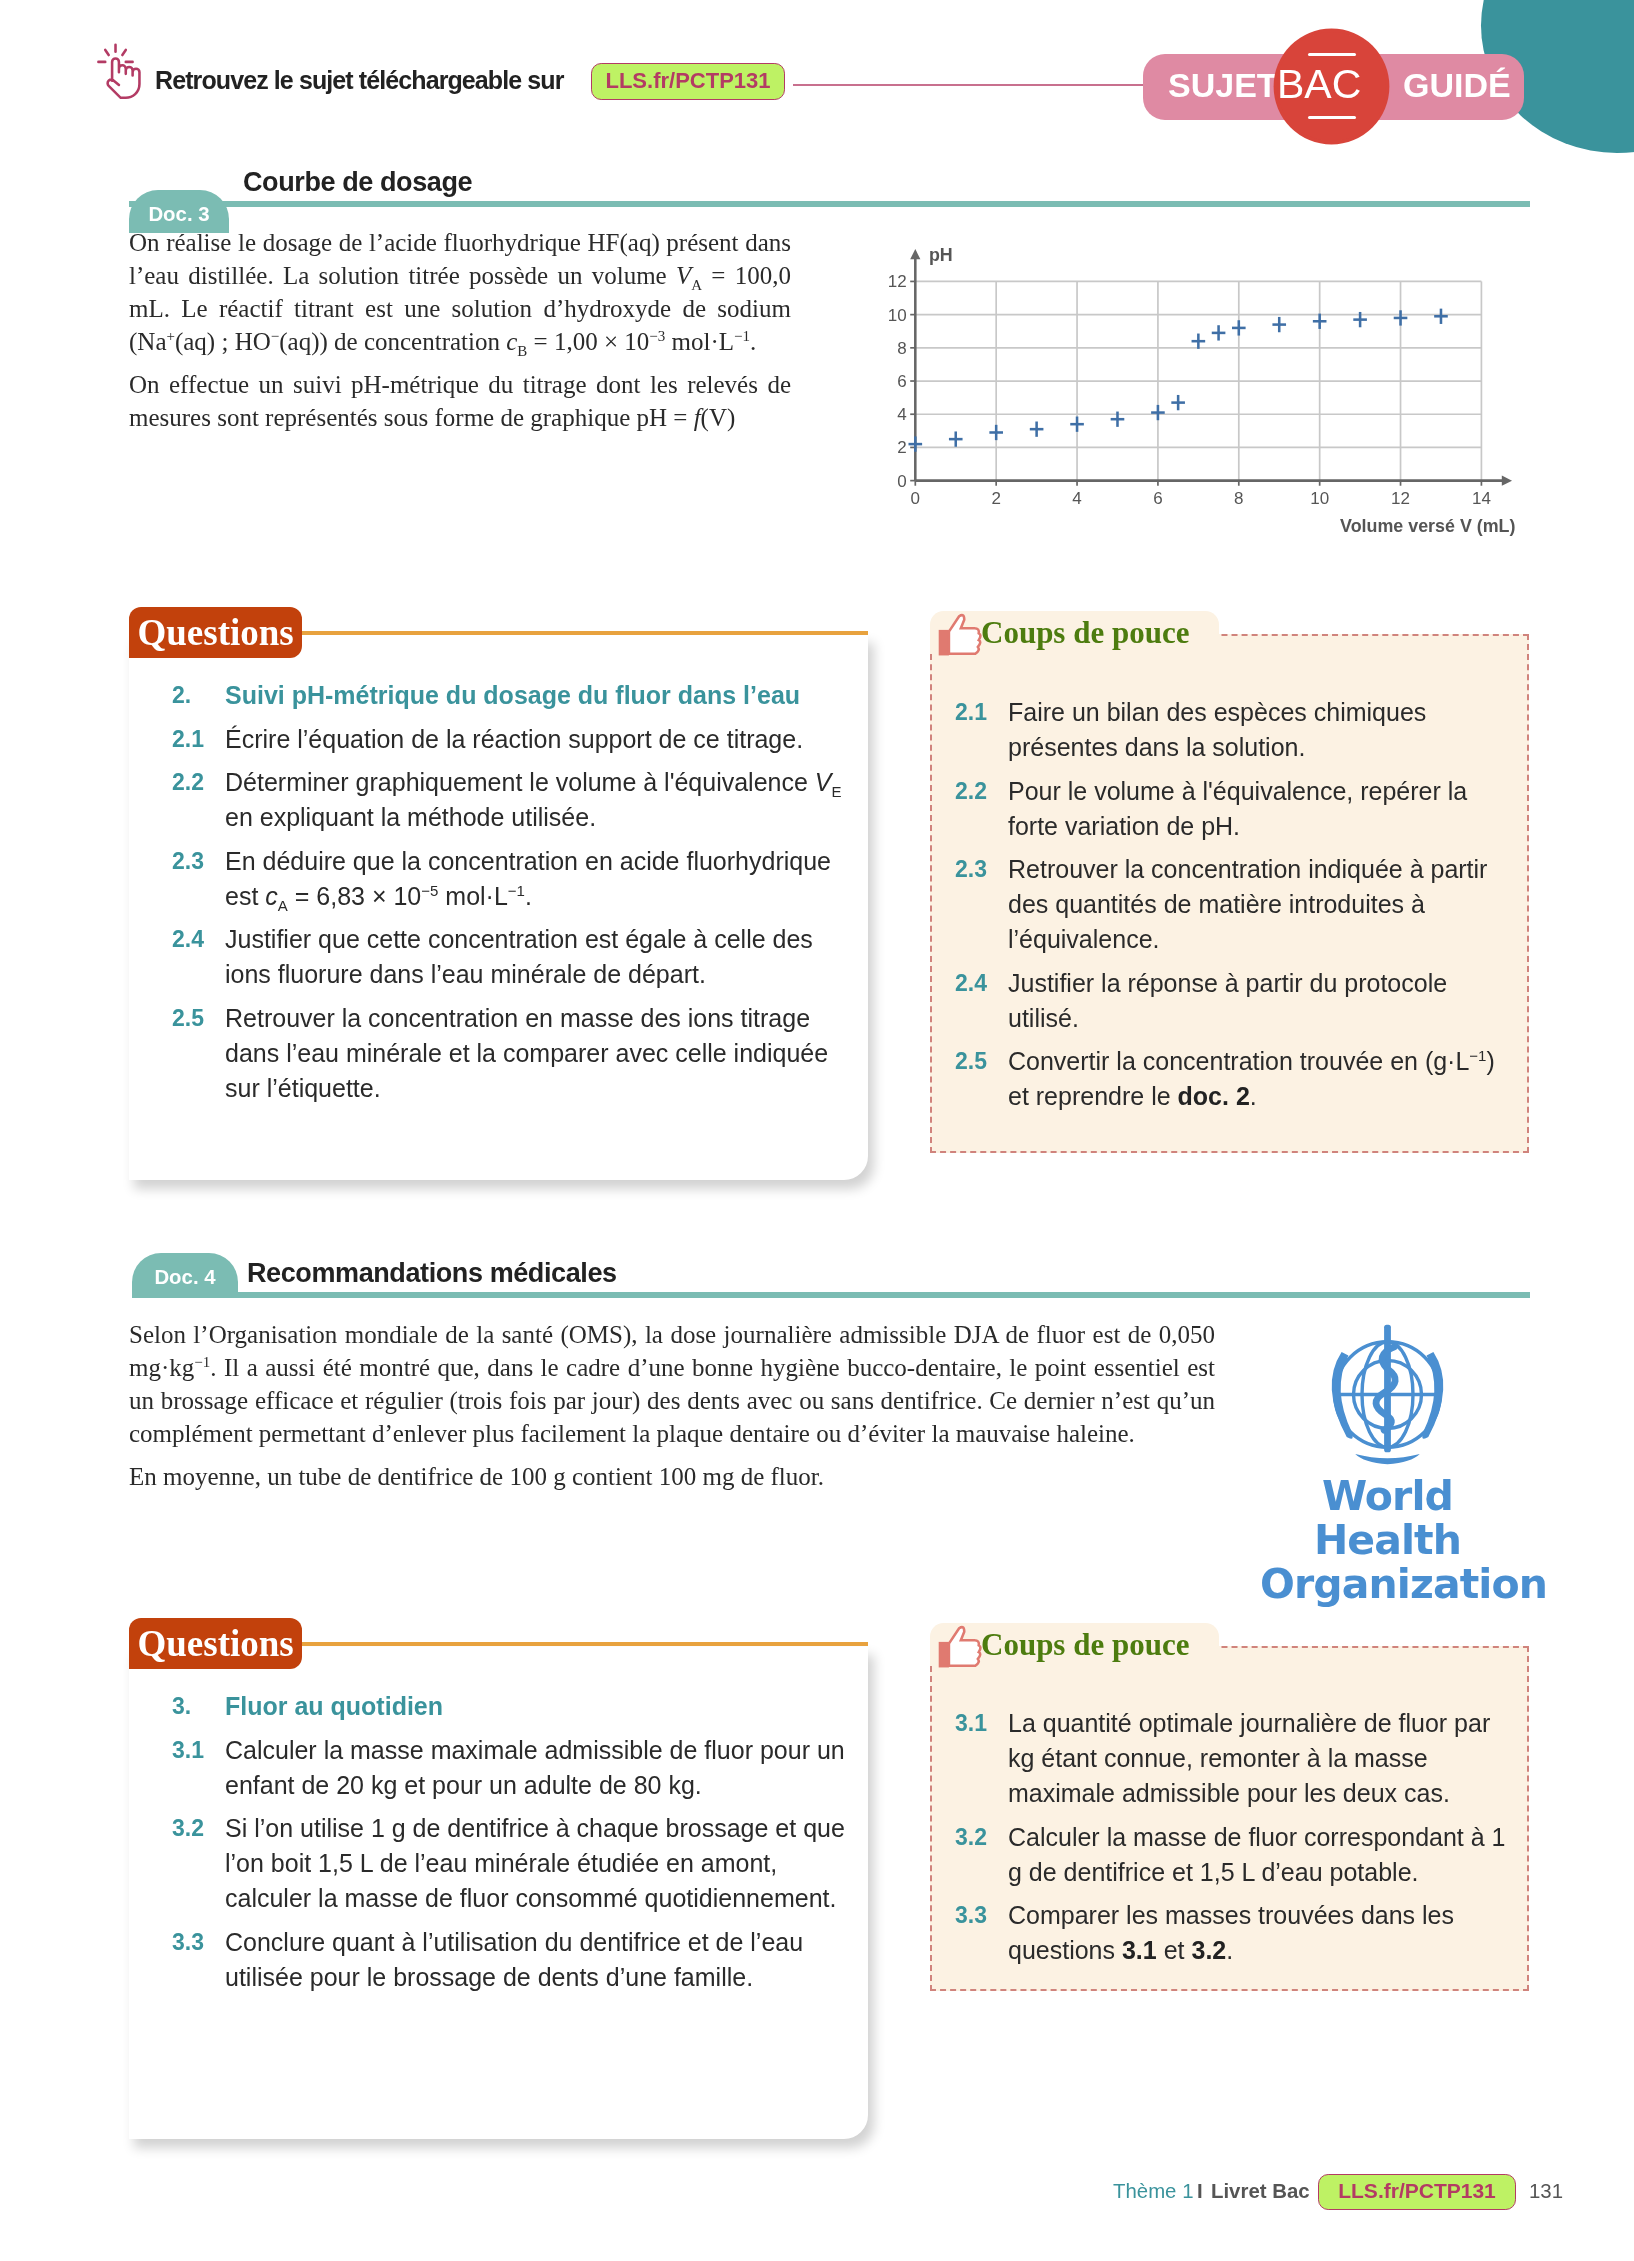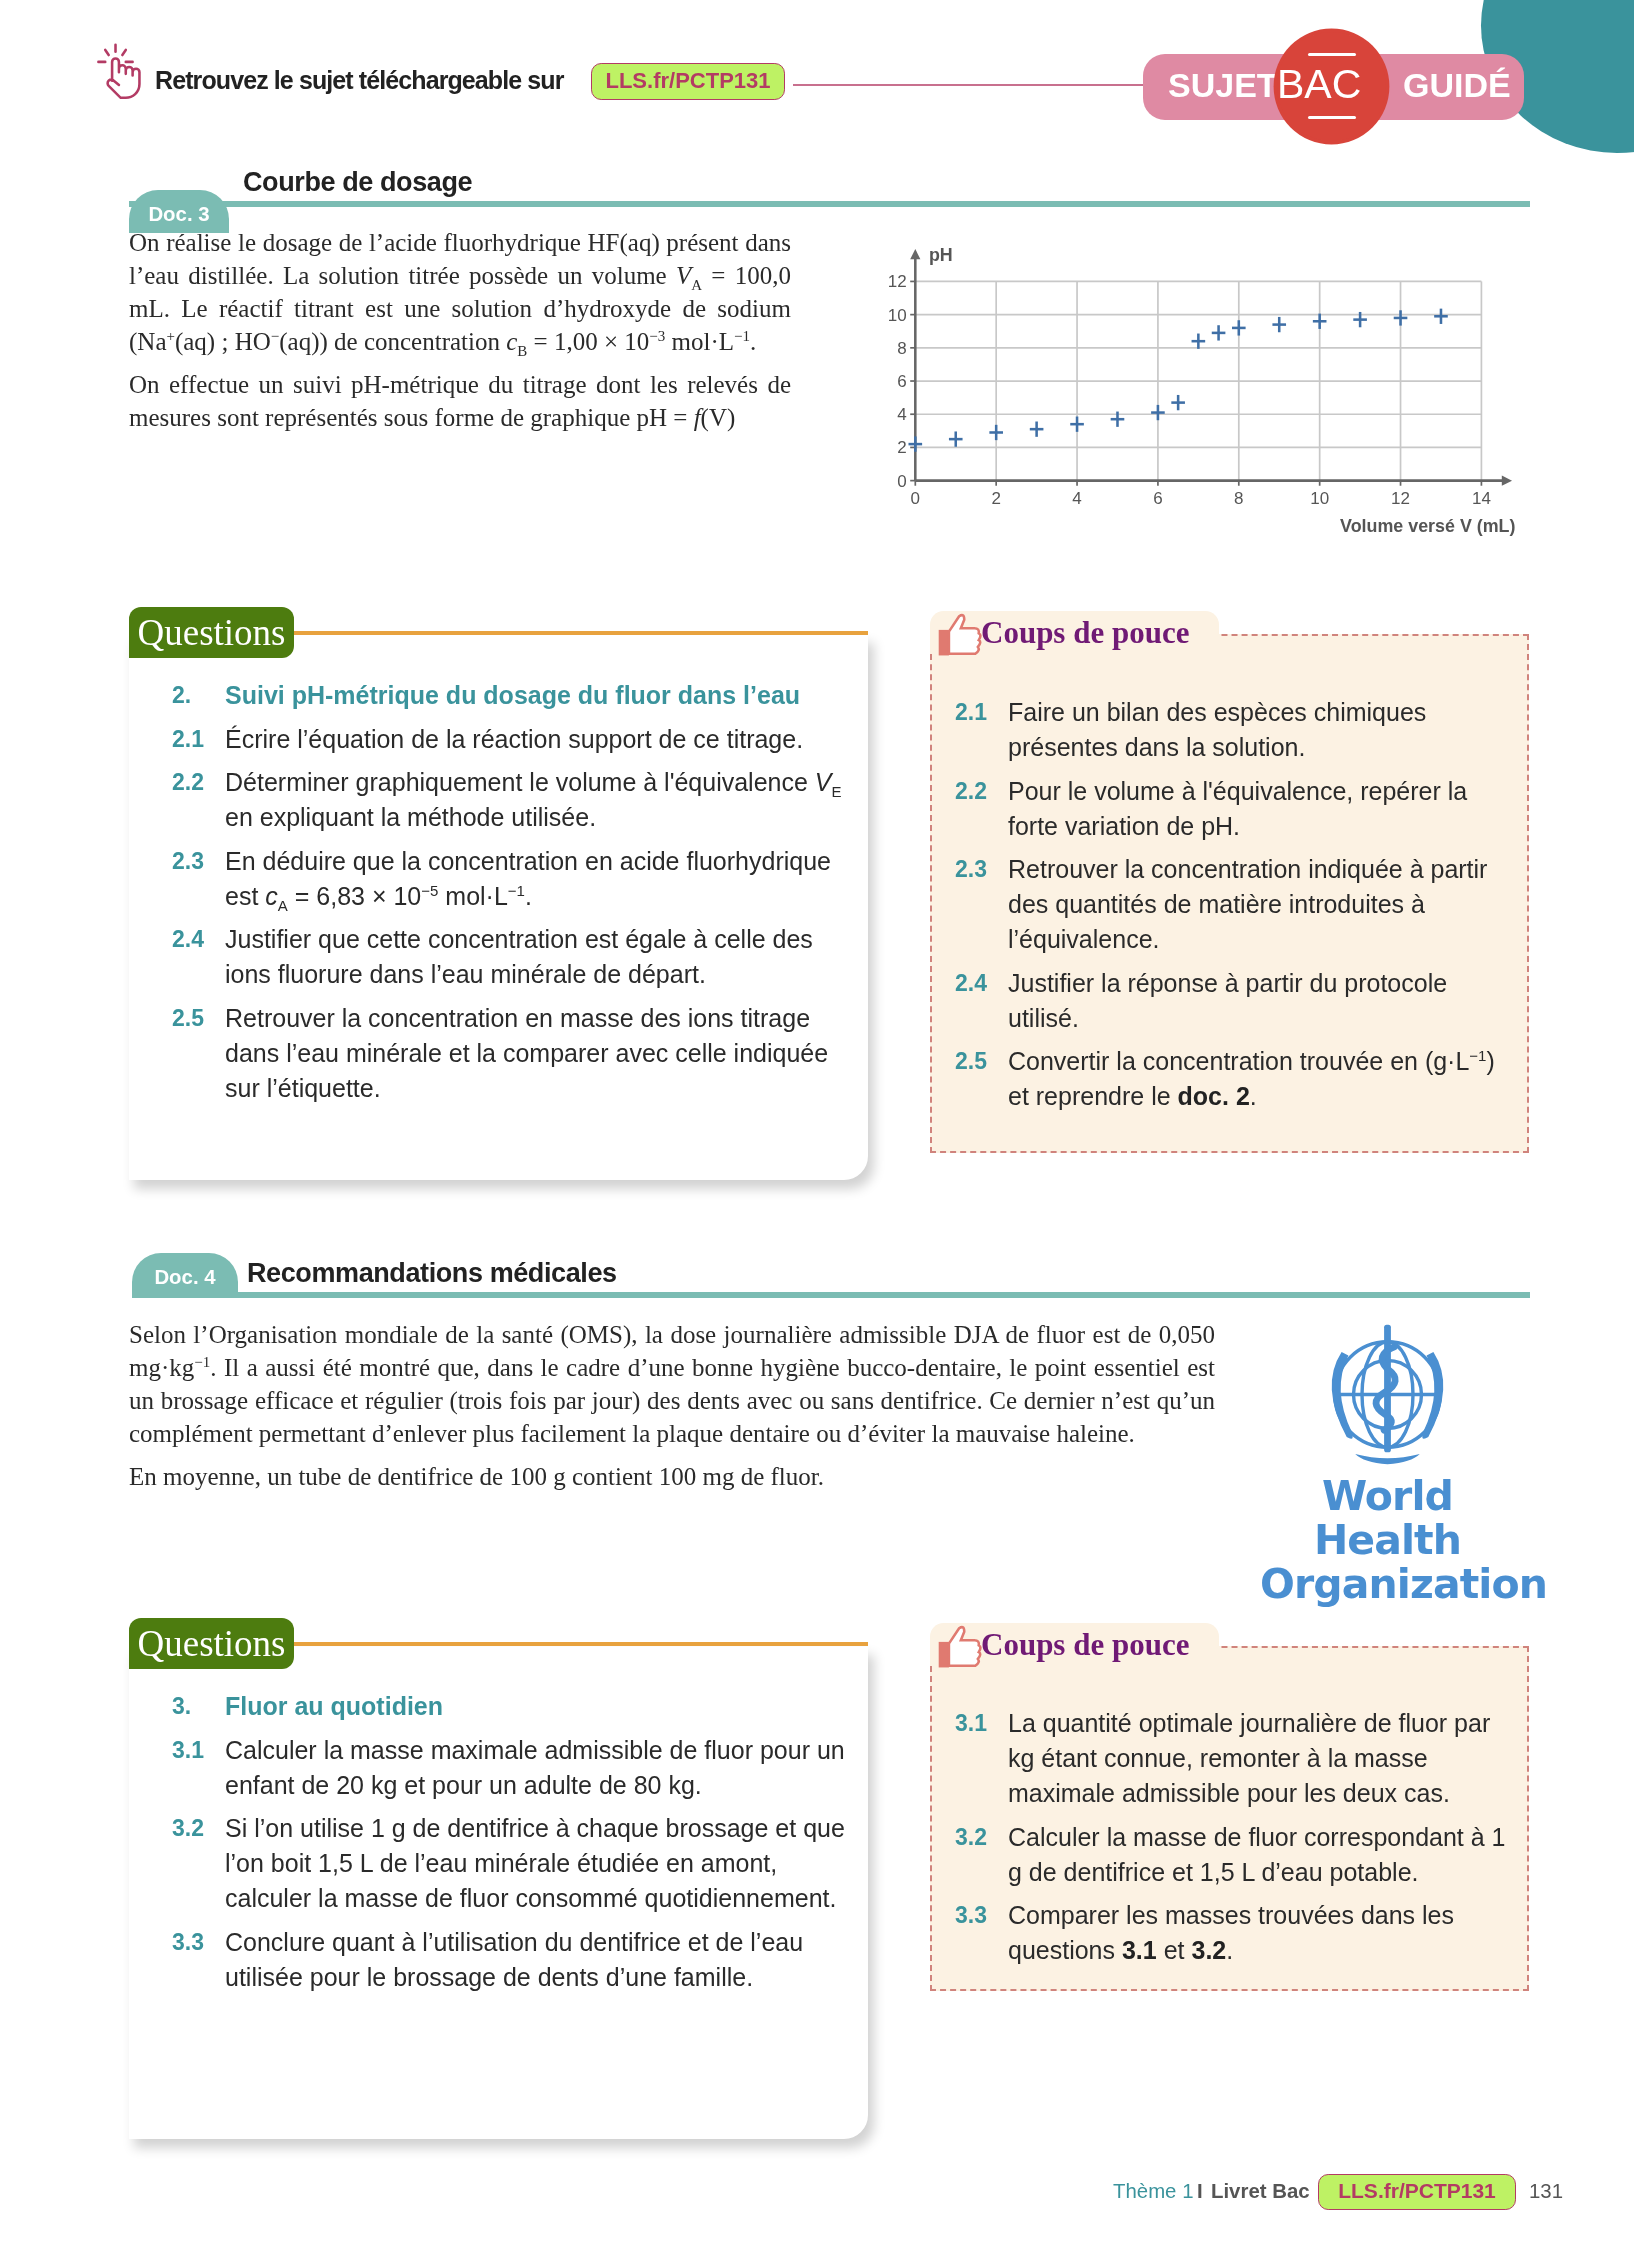--- a/index.html
+++ b/index.html
@@ -29,31 +29,31 @@
   
   .serif { font-family: "Liberation Serif", serif; font-size: 25px; line-height: 33px; color: #2a2a2a; text-align: justify; }
   .serif p { margin-bottom: 10.2px; }
 
   
   .chart { left: 877px; top: 238px; width: 664px; height: 315px; }
   .chart svg text { font-family: "Liberation Sans", sans-serif; fill: #555; }
 
   
   .qbox { background: #fff; border-radius: 0 0 24px 0; box-shadow: 5.1px 8.5px 12px rgba(0,0,0,0.18); }
-  .q-tab { background: #4d7c0f; color: #fff; font-size: 37px; font-weight: normal; border-radius: 12px 12px 12px 0; padding: 0 8.5px; line-height: 51px; font-family: "Liberation Serif", serif; }
+  .q-tab { background: #c2410c; color: #fff; font-size: 37px; font-weight: bold; border-radius: 12px 12px 12px 0; padding: 0 8.5px; line-height: 51px; font-family: "Liberation Serif", serif; }
   .q-line { height: 4.3px; background: #e8a23e; }
   .q-list { font-family: "Liberation Sans", sans-serif; font-size: 25px; line-height: 35px; color: #2a2a2a; }
   .q-item { display: flex; margin-bottom: 8.5px; }
   .q-num { width: 53px; flex: none; color: #3a939c; font-weight: bold; font-size: 23px; }
   .q-head { color: #3a939c; font-weight: bold; }
   .q-text { flex: 1; }
 
   
   .cbox { background: #fcf2e3; border: 2.6px dashed #d0837c; }
-  .c-tab { background: #fcf2e3; border-radius: 13.6px 13.6px 0 0; color: #701a75; font-weight: bold; font-size: 31px; font-family: "Liberation Serif", serif; line-height: 43px; padding-left: 51px; }
+  .c-tab { background: #fcf2e3; border-radius: 13.6px 13.6px 0 0; color: #4d7c0f; font-weight: bold; font-size: 31px; font-family: "Liberation Serif", serif; line-height: 43px; padding-left: 51px; }
   .thumb { position: absolute; width: 46px; height: 48px; }
 
   sub, sup { font-size: 0.6em; line-height: 0; }
   .it { font-style: italic; }
   b.dk { color: #222; }
 
   
   .who { left: 1260px; top: 1318px; width: 255px; height: 255px; }
   .who-text { font-family: "DejaVu Sans", sans-serif; font-weight: bold; color: #4a8fd1; font-size: 41px; line-height: 44px; letter-spacing: -0.9px; }
 

